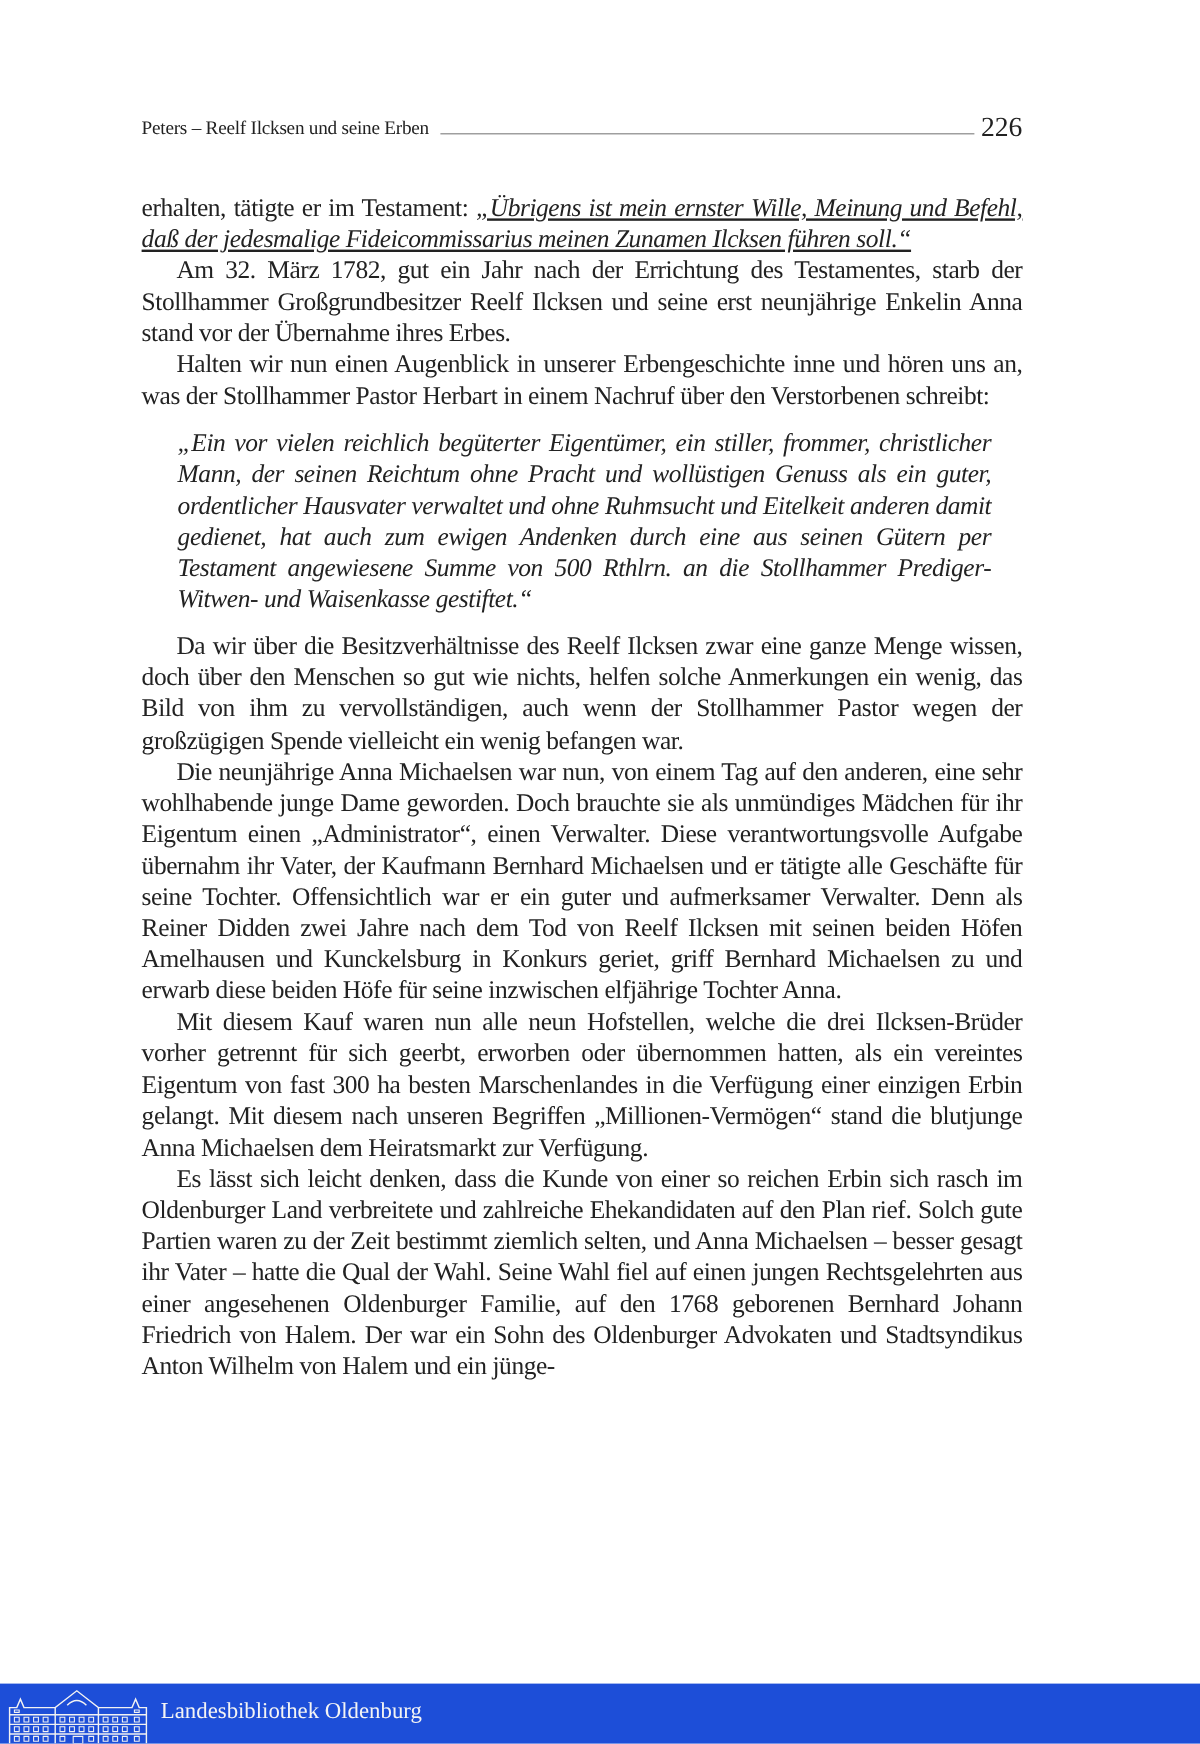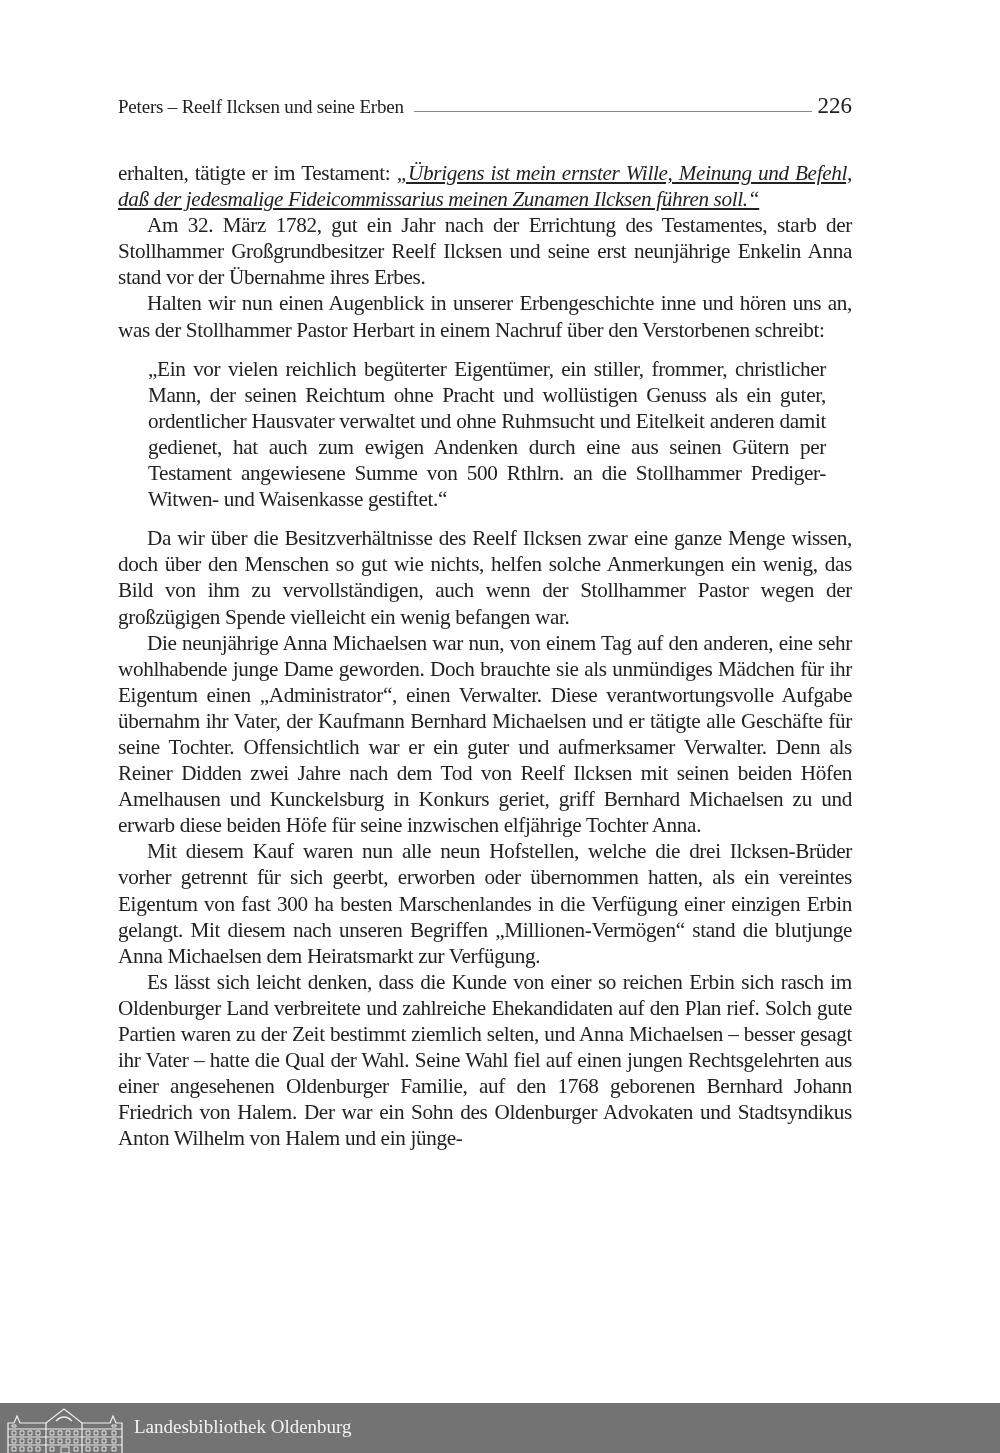--- a/index.html
+++ b/index.html
@@ -15,21 +15,21 @@
   .page-header {
     position: absolute;
     left: 118px;
     top: 86px;
     width: 734px;
     height: 34px;
     display: flex;
     align-items: flex-end;
   }
   .running-head {
-    font-size: 19px;
+    font-size: 16px;
     letter-spacing: -0.2px;
     white-space: nowrap;
     line-height: 1;
     padding-bottom: 4px;
   }
   .rule {
     flex: 1;
     border-bottom: 1px solid #888;
     margin: 0 6px 8px 10px;
   }
@@ -51,20 +51,21 @@
   .body-text p {
     margin: 0;
     text-indent: 29px;
     hyphens: manual;
   }
   .body-text p.noindent { text-indent: 0; }
   .body-text em { font-style: italic; text-decoration: underline; }
   .blockquote {
     margin: 13px 0 13px 30px !important;
     text-indent: 0 !important;
+    font-style: italic;
     padding-right: 26px;
     font-size: 21.2px;
     line-height: 26.1px;
   }
   .footer-bar {
     position: absolute;
     left: 0;
     top: 1403px;
     width: 1000px;
     height: 50px;
@@ -99,21 +100,21 @@
   <p class="noindent"><span>erhalten, tätigte er im Testament: </span><em>„Übrigens ist mein ernster Wille, Meinung und Befehl, daß der jedesmalige Fideicommissarius meinen Zunamen Ilcksen führen soll.“</em></p>
   <p>Am 32. März 1782, gut ein Jahr nach der Errichtung des Testamentes, starb der Stollhammer Großgrundbesitzer Reelf Ilcksen und seine erst neunjährige Enkelin Anna stand vor der Übernahme ihres Erbes.</p>
   <p>Halten wir nun einen Augenblick in unserer Erbengeschichte inne und hören uns an, was der Stollhammer Pastor Herbart in einem Nachruf über den Verstorbenen schreibt:</p>
   <p class="blockquote">„Ein vor vielen reichlich begüterter Eigentümer, ein stiller, frommer, christ­licher Mann, der seinen Reichtum ohne Pracht und wollüstigen Genuss als ein guter, ordentlicher Hausvater verwaltet und ohne Ruhmsucht und Ei­telkeit anderen damit gedienet, hat auch zum ewigen Andenken durch eine aus seinen Gütern per Testament angewiesene Summe von 500 Rthlrn. an die Stollhammer Prediger-Witwen- und Waisenkasse gestiftet.“</p>
   <p>Da wir über die Besitzverhältnisse des Reelf Ilcksen zwar eine ganze Menge wis­sen, doch über den Menschen so gut wie nichts, helfen solche Anmerkungen ein wenig, das Bild von ihm zu vervollständigen, auch wenn der Stollhammer Pastor wegen der großzügigen Spende vielleicht ein wenig befangen war.</p>
   <p>Die neunjährige Anna Michaelsen war nun, von einem Tag auf den anderen, eine sehr wohlhabende junge Dame geworden. Doch brauchte sie als unmündiges Mädchen für ihr Eigentum einen „Administrator“, einen Verwalter. Diese verant­wortungsvolle Aufgabe übernahm ihr Vater, der Kaufmann Bernhard Michaelsen und er tätigte alle Geschäfte für seine Tochter. Offensichtlich war er ein guter und aufmerksamer Verwalter. Denn als Reiner Didden zwei Jahre nach dem Tod von Reelf Ilcksen mit seinen beiden Höfen Amelhausen und Kunckelsburg in Konkurs geriet, griff Bernhard Michaelsen zu und erwarb diese beiden Höfe für seine in­zwischen elfjährige Tochter Anna.</p>
   <p>Mit diesem Kauf waren nun alle neun Hofstellen, welche die drei Ilcksen-Brü­der vorher getrennt für sich geerbt, erworben oder übernommen hatten, als ein ver­eintes Eigentum von fast 300 ha besten Marschenlandes in die Verfügung einer ein­zigen Erbin gelangt. Mit diesem nach unseren Begriffen „Millionen-Vermögen“ stand die blutjunge Anna Michaelsen dem Heiratsmarkt zur Verfügung.</p>
   <p>Es lässt sich leicht denken, dass die Kunde von einer so reichen Erbin sich rasch im Oldenburger Land verbreitete und zahlreiche Ehekandidaten auf den Plan rief. Solch gute Partien waren zu der Zeit bestimmt ziemlich selten, und Anna Micha­elsen – besser gesagt ihr Vater – hatte die Qual der Wahl. Seine Wahl fiel auf einen jungen Rechtsgelehrten aus einer angesehenen Oldenburger Familie, auf den 1768 geborenen Bernhard Johann Friedrich von Halem. Der war ein Sohn des Olden­burger Advokaten und Stadtsyndikus Anton Wilhelm von Halem und ein jünge-</p>
 </div>
 
-<div class="footer-bar" style="background: #737373;">
+<div class="footer-bar" style="background: #1d4ed8;">
   <svg class="library-logo" viewBox="0 0 118 46" fill="none" stroke="#f2f2f2" stroke-width="1.2">
 
     <path d="M2 46 V16 H8 L11 9 L14 16 H40 L58 2 L76 16 H104 L107 9 L110 16 H116 V46"></path>
     <path d="M40 16 V46 M76 16 V46"></path>
     <path d="M50 14 Q58 6 66 14"></path>
     <path d="M2 22 H116 M2 30 H116 M2 38 H116"></path>
 
     <g stroke-width="0.9">
       <path d="M6 24 h4 v4 h-4z M14 24 h4 v4 h-4z M22 24 h4 v4 h-4z M30 24 h4 v4 h-4z M44 24 h4 v4 h-4z M52 24 h4 v4 h-4z M60 24 h4 v4 h-4z M68 24 h4 v4 h-4z M80 24 h4 v4 h-4z M88 24 h4 v4 h-4z M96 24 h4 v4 h-4z M106 24 h4 v4 h-4z"></path>
       <path d="M6 32 h4 v4 h-4z M14 32 h4 v4 h-4z M22 32 h4 v4 h-4z M30 32 h4 v4 h-4z M44 32 h4 v4 h-4z M52 32 h4 v4 h-4z M60 32 h4 v4 h-4z M68 32 h4 v4 h-4z M80 32 h4 v4 h-4z M88 32 h4 v4 h-4z M96 32 h4 v4 h-4z M106 32 h4 v4 h-4z"></path>

